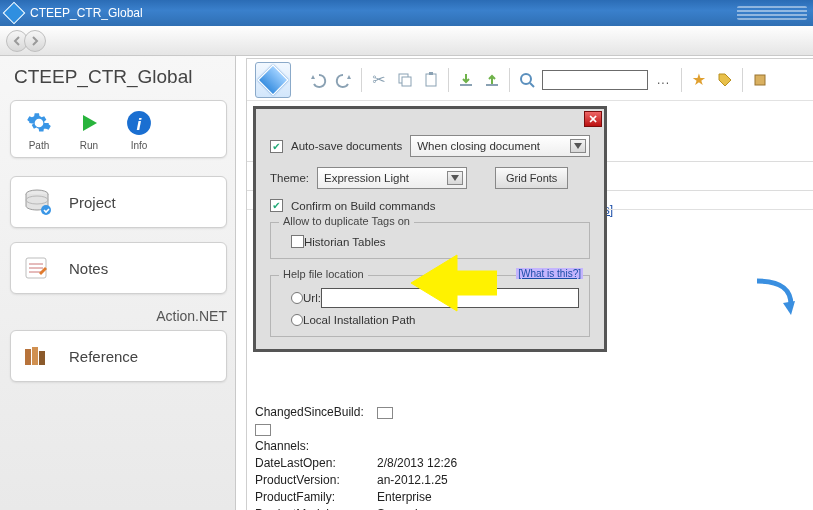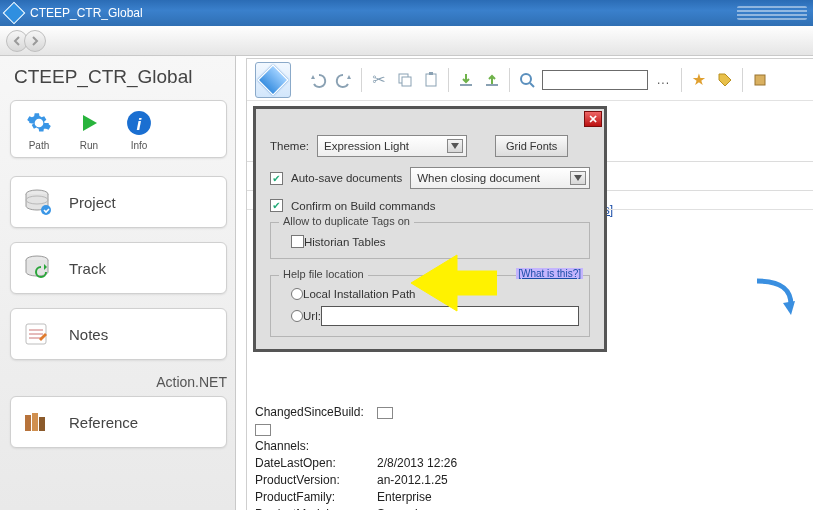--- a/index.html
+++ b/index.html
@@ -156,31 +156,20 @@
             <ellipse cx="15" cy="6" rx="11" ry="4" fill="#e9e9e9" stroke="#9a9a9a"></ellipse>
             <path d="M4 6v12c0 2.2 4.9 4 11 4s11-1.8 11-4V6" fill="#e3e3e3" stroke="#9a9a9a"></path>
             <ellipse cx="15" cy="12" rx="11" ry="4" fill="none" stroke="#b8b8b8"></ellipse>
             <circle cx="24" cy="22" r="5" fill="#3a96e6"></circle>
             <path d="M22 22l2 2 3-3" stroke="#fff" stroke-width="1.6" fill="none"></path>
           </svg>
       </div>
       <span class="lbl">Project</span>
     </div>
 
-    <div class="sidecard">
-      <div class="sic">
-        <svg width="30" height="28" viewBox="0 0 30 28">
-            <ellipse cx="15" cy="6" rx="11" ry="4" fill="#e9e9e9" stroke="#9a9a9a"></ellipse>
-            <path d="M4 6v12c0 2.2 4.9 4 11 4s11-1.8 11-4V6" fill="#e3e3e3" stroke="#9a9a9a"></path>
-            <path d="M24 18a5 5 0 1 1-5-5" fill="none" stroke="#2aa53a" stroke-width="2"></path>
-            <path d="M22 10l3 3-3 3" fill="#2aa53a"></path>
-          </svg>
-      </div>
-      <span class="lbl">Track</span>
-    </div>
 
     <div class="sidecard">
       <div class="sic">
         <svg width="28" height="26" viewBox="0 0 28 26">
             <rect x="3" y="3" width="20" height="20" rx="2" fill="#fff" stroke="#bdbdbd"></rect>
             <line x1="6" y1="9" x2="20" y2="9" stroke="#c77"></line>
             <line x1="6" y1="13" x2="20" y2="13" stroke="#c77"></line>
             <line x1="6" y1="17" x2="20" y2="17" stroke="#c77"></line>
             <path d="M18 20l6-6-2-2-6 6z" fill="#e07b2e"></path>
           </svg>
@@ -312,73 +301,73 @@
             <span class="v">Supervisor</span>
           </div>
 
       </div>
 
       <div class="pref">
         <div class="pref-close">
           <span>✕</span>
         </div>
         <div class="pref-body">
-          <div class="prow">
-            <span>Theme:</span>
-            <div class="sel" style="max-width:150px">
-              <span>Expression Light</span>
-              <div class="dd">
-                <svg width="8" height="6" viewBox="0 0 8 6">
-                    <path d="M0 0h8L4 6z" fill="#555"></path>
-                  </svg>
-              </div>
-            </div>
-            <div style="width:12px"></div>
-            <div class="btn">
-              <span>Grid Fonts</span>
-            </div>
-          </div>
-
           <div class="prow">
             <span class="chk on"></span>
             <span>Auto-save documents</span>
             <div class="sel">
               <span>When closing document</span>
               <div class="dd">
                 <svg width="8" height="6" viewBox="0 0 8 6">
                     <path d="M0 0h8L4 6z" fill="#555"></path>
                   </svg>
               </div>
             </div>
           </div>
 
           <div class="prow">
+            <span>Theme:</span>
+            <div class="sel" style="max-width:150px">
+              <span>Expression Light</span>
+              <div class="dd">
+                <svg width="8" height="6" viewBox="0 0 8 6">
+                    <path d="M0 0h8L4 6z" fill="#555"></path>
+                  </svg>
+              </div>
+            </div>
+            <div style="width:12px"></div>
+            <div class="btn">
+              <span>Grid Fonts</span>
+            </div>
+          </div>
+
+          <div class="prow">
             <span class="chk on"></span>
             <span>Confirm on Build commands</span>
           </div>
 
           <div class="group">
             <span class="glabel">Allow to duplicate Tags on</span>
             <div class="gline">
               <span class="chk"></span>
               <span>Historian Tables</span>
             </div>
           </div>
 
           <div class="group" style="margin-top:16px">
             <span class="glabel">Help file location</span>
             <span class="what">[What is this?]</span>
             <div class="gline">
               <span class="radio"></span>
-              <span>Local Installation Path</span>
+              <span>Url:</span>
+              <input class="txt" style="">
             </div>
             <div class="gline">
               <span class="radio"></span>
-              <span>Url:</span>
-              <input class="txt" style="">
+              <span>Local Installation Path</span>
             </div>
           </div>
         </div>
       </div>
 
       <svg style="position:absolute; left:160px; top:192px;" width="90" height="64" viewBox="0 0 90 64">
         <path d="M90 20 L50 20 L50 4 L4 32 L50 60 L50 44 L90 44 Z" fill="#fff200" stroke="#fff200"></path>
       </svg>
 
     </div>

